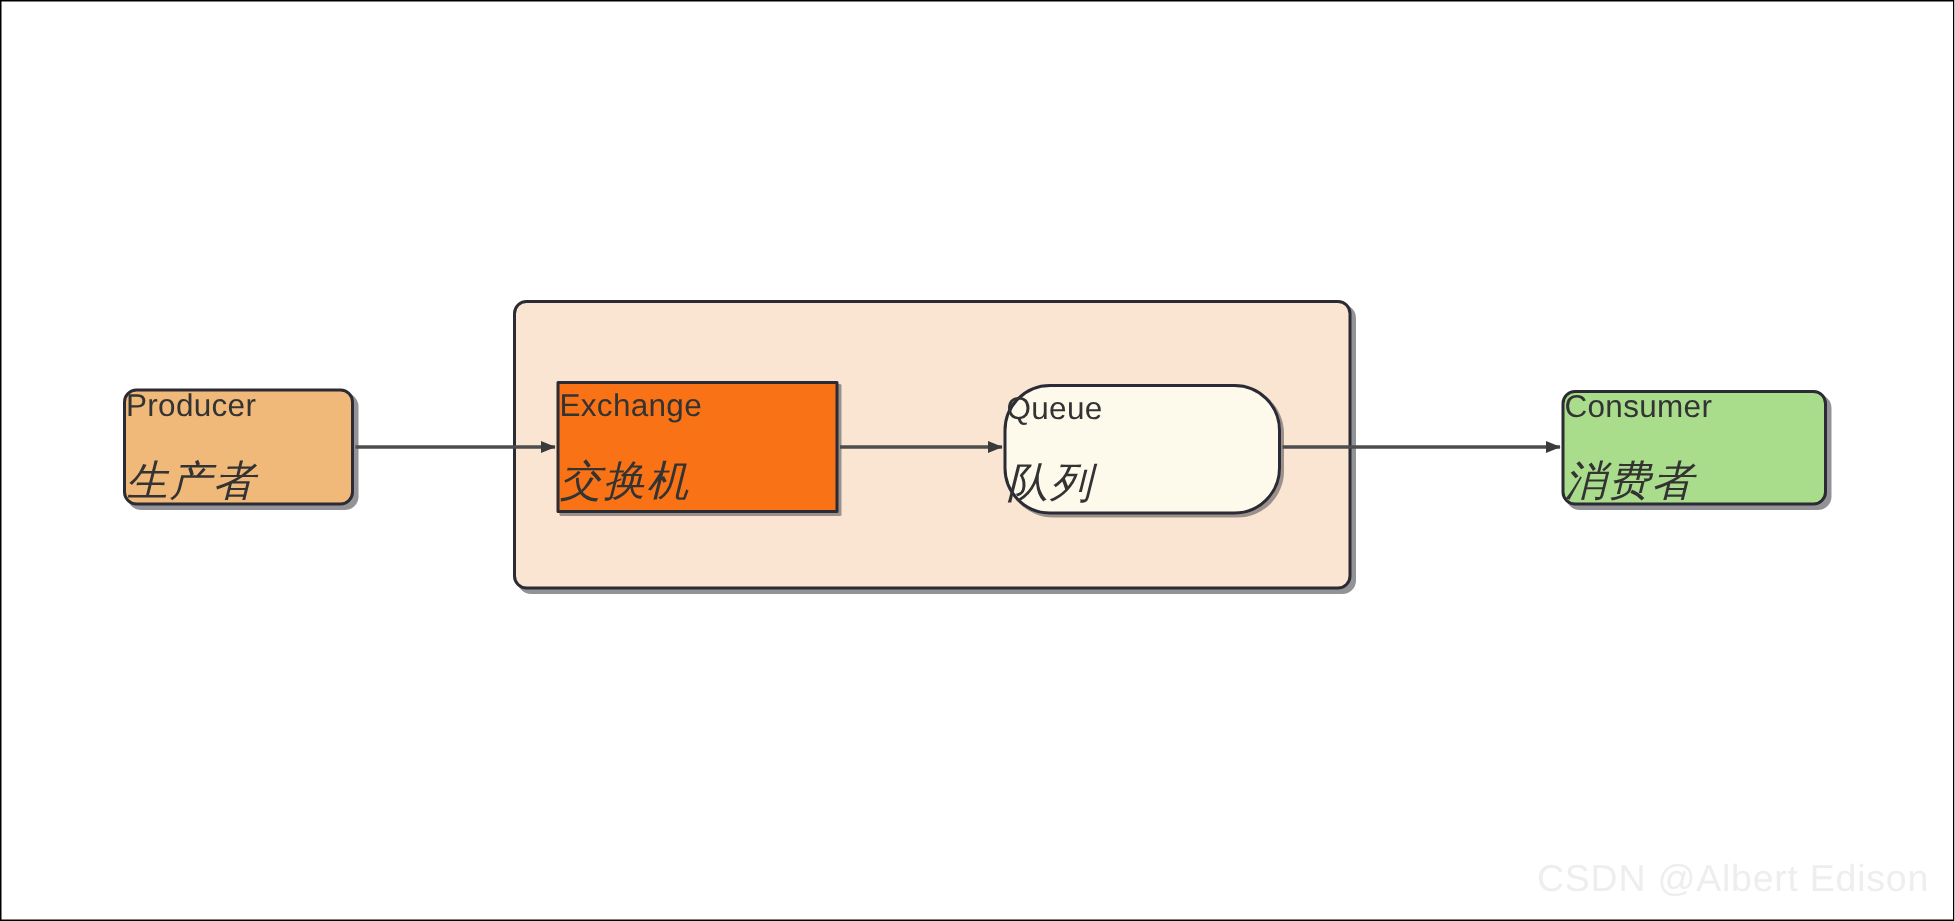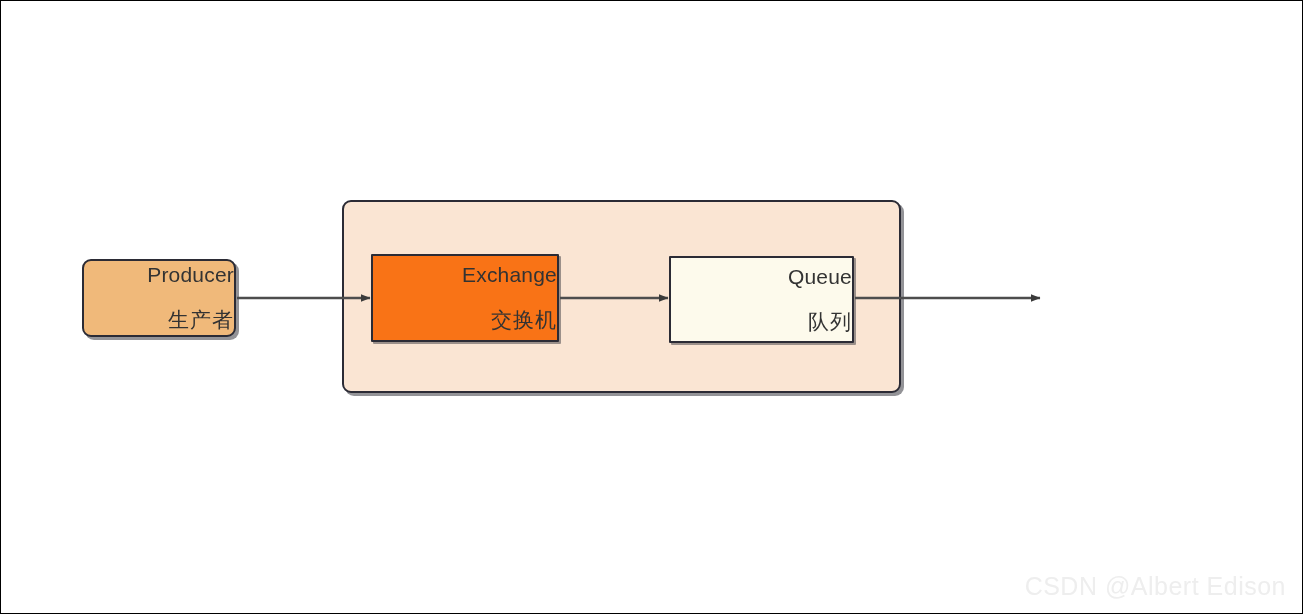--- a/index.html
+++ b/index.html
@@ -20,38 +20,39 @@
     border: 1px solid #000000;
     overflow: hidden;
   }
 
   
   .node {
     position: absolute;
     box-sizing: border-box;
     display: flex;
     flex-direction: column;
-    align-items: flex-end;
+    align-items: flex-start;
     justify-content: center;
     border: 2px solid #2b2b35;
     color: #333333;
     line-height: 1.18;
     text-align: center;
     z-index: 3;
   }
   .node .line-en {
     font-size: 21px;
     letter-spacing: 0.2px;
     white-space: nowrap;
   }
   .node .line-zh {
-    font-size: 21px;
+    font-size: 28px;
     letter-spacing: 1px;
     white-space: nowrap;
     margin-top: 20px;
+    font-style: italic;
   }
 
   
   .node.rounded {
     border-radius: 9px;
     box-shadow: 3px 3px 0 0 rgba(40,40,48,0.50);
   }
   
   .node.square {
     border-radius: 1px;
@@ -66,20 +67,21 @@
   }
   #exchange-node {
     left: 370px; top: 253px;
     width: 188px; height: 88px;
     background: #f97316;
   }
   #queue-node {
     left: 668px; top: 255px;
     width: 185px; height: 87px;
     background: #fdfaec;
+    border-radius: 31px;
   }
   #consumer-node {
     left: 1040px; top: 259px;
     width: 177px; height: 77px;
     background: #a9dd8c;
   }
 
   
   #broker-container {
     position: absolute;
@@ -130,20 +132,24 @@
   <div class="node square" id="exchange-node">
     <span class="line-en">Exchange</span>
     <span class="line-zh">交换机</span>
   </div>
 
   <div class="node square" id="queue-node">
     <span class="line-en">Queue</span>
     <span class="line-zh">队列</span>
   </div>
 
+  <div class="node rounded" id="consumer-node">
+    <span class="line-en">Consumer</span>
+    <span class="line-zh">消费者</span>
+  </div>
 
   <svg id="edge-layer" viewBox="0 0 1303 614" width="1303" height="614">
     <defs>
       <marker id="arrowhead" markerWidth="10" markerHeight="8" refX="9.5" refY="4" orient="auto" markerUnits="userSpaceOnUse">
         <path d="M 0 0 L 10 4 L 0 8 z" fill="#3a3a3a"></path>
       </marker>
     </defs>
 
     <line x1="236" y1="297" x2="369" y2="297" stroke="#4d4d4d" stroke-width="2.4" marker-end="url(#arrowhead)"></line>
 

